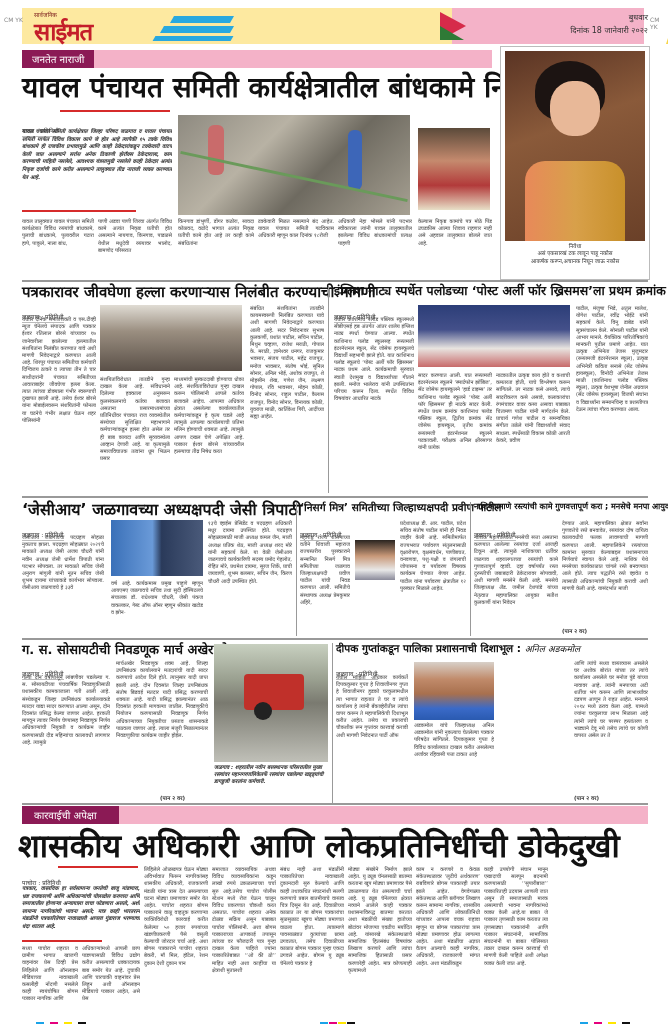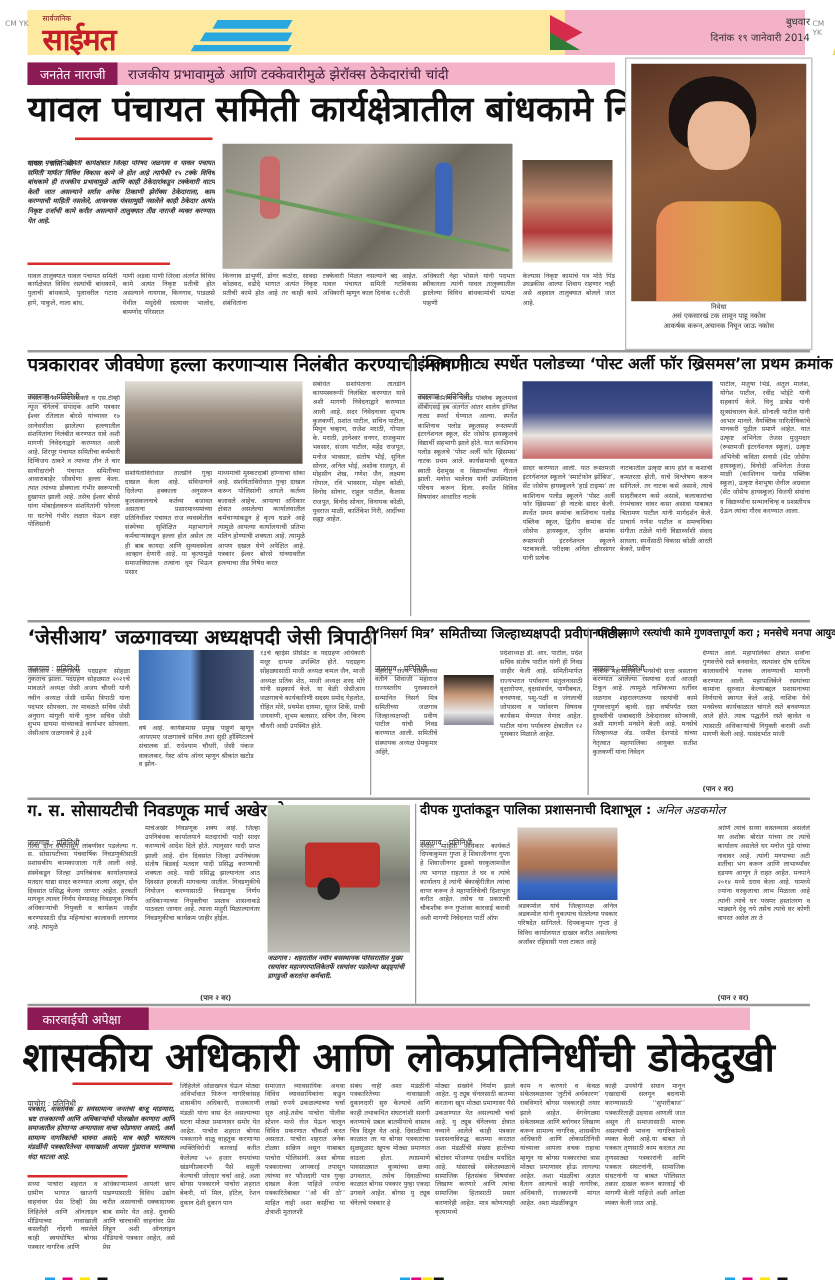--- a/index.html
+++ b/index.html
@@ -40,31 +40,30 @@
   <div class="mh-left"></div>
   <div class="mh-right"></div>
   <div class="stripe" style="left:150px;top:8px;width:60px;"></div>
   <div class="stripe" style="left:140px;top:18px;width:70px;"></div>
   <div class="stripe" style="left:132px;top:28px;width:78px;height:5px;"></div>
   <div class="mh-tri"></div>
   <div class="mh-tri2"></div>
   <span class="logo-small">सार्वजनिक</span>
   <span class="logo">साईमत</span>
   <span class="day">बुधवार</span>
-  <span class="date">दिनांक १९ जानेवारी 2014</span>
+  <span class="date">दिनांक 18 जानेवारी २०२२</span>
   <div class="page-corner"></div>
   <span class="pageno">८</span>
 </div>
 
 <span class="abs reg" style="left:4px;top:16px;">CM YK</span>
 <span class="abs reg" style="left:650px;top:16px;">CM YK</span>
 
 <div class="abs kicker" style="left:22px;top:50px;width:470px;">
   <span class="tag">जनतेत नाराजी</span>
-  <span class="sub">राजकीय प्रभावामुळे आणि टक्केवारीमुळे झेरॉक्स ठेकेदारांची चांदी</span>
 </div>
 <div class="abs headline" style="left:22px;top:74px;font-size:28px;">यावल पंचायत समिती कार्यक्षेत्रातील बांधकामे निकृष्ट दर्जाची</div>
 <div class="abs redrule" style="left:60px;top:110px;width:110px;"></div>
 <div class="abs" style="left:22px;top:118px;">
   <span class="byline">यावल : प्रतिनिधी</span>
 </div>
 <div class="abs intro" style="left:22px;top:128px;width:150px;height:74px;">यावल पंचायत समिती कार्यक्षेत्रात जिल्हा परिषद जळगाव व यावल पंचायत समिती मार्फत विविध विकास कामे जे होत आहे त्यापैकी १५ टक्के विविध बांधकामे ही राजकीय प्रभावामुळे आणि काही ठेकेदारांकडून टक्केवारी वाटप केली जात असल्याने सर्रास अनेक ठिकाणी झेरॉक्स ठेकेदाराला, काम करण्याची माहिती नसलेले, आवश्यक यंत्रसामुग्री नसलेले काही ठेकेदार अत्यंत निकृष्ट दर्जाची कामे करीत असल्याने तालुक्यात तीव्र नाराजी व्यक्त करण्यात येत आहे.</div>
 <div class="abs redrule" style="left:22px;top:210px;width:114px;"></div>
 <div class="abs photo" style="left:178px;top:115px;width:232px;height:100px;background:linear-gradient(135deg,#8e8a80 0%,#b8b2a4 35%,#6e6a60 60%,#a6a092 100%);">
   <div style="position:absolute;left:30px;top:10px;width:16px;height:50px;background:#c96b6b;border-radius:6px;"></div>
@@ -172,21 +171,21 @@
   <span class="byline">जळगाव : प्रतिनिधी</span>
 </div>
 <div class="abs col" style="left:336px;top:674px;width:72px;height:128px;">येथील माहिती अधिकार कार्यकर्ते दिपककुमार गुप्ता हे शिवाजीनगर गुप्ता हे शिवाजीनगर हुडको घरकुलामधील त्या भागात राहतात ते घर व त्यांचे कार्यालय हे त्यांनी बँकाव्हेरीतील त्यांचा वापर करून ते महापालिकेची दिशाभूल करीत आहेत. तसेच या प्रकाराची चौकशीक रून गुप्तांवर कारवाई करावी अशी मागणी निवेदनात पार्टी ऑफ</div>
 <div class="abs photo" style="left:414px;top:662px;width:80px;height:58px;background:linear-gradient(180deg,#d8d0c8 0%,#c08a6a 30%,#a8704e 55%,#3a6ac8 80%,#2a5ab0 100%);"></div>
 <div class="abs col" style="left:414px;top:722px;width:80px;height:80px;">अडकमोल यांचे जिल्हाध्यक्ष अनिल अडकमोल यांनी नुकत्याच घेतलेल्या पत्रकार परिषदेत सांगितले. दिपककुमार गुप्ता हे विविध कार्यालयात दाखल करीत असलेल्या अर्जांवर रहिवासी पत्ता टाकत आहे</div>
 <div class="abs col" style="left:574px;top:660px;width:74px;height:134px;">आणि त्यांचे सध्या वास्तव्यास असलेले घर अशोक बोरांत यांच्या तर त्यांचे कार्यालय असलेले घर मनोज पुंडे यांच्या नावावर आहे. त्यांनी मनपाच्या अटी शर्तीचा भंग करून आणि लाभार्थ्यांवर दडपण आणून ते राहत आहेत. मनपाने २०१४ मध्ये ठराव केला आहे. यामध्ये ज्यांना घरकुलाचा लाभ मिळाला आहे त्यांनी त्यांचे घर परस्पर हस्तांतरण व भाड्याने देवू नये तसेच त्यांचे घर कोणी वापरत असेल तर ते</div>
 <div class="abs" style="left:574px;top:794px;font-size:5.6px;font-weight:bold;color:#333;">(पान २ वर)</div>
 
 <div class="abs hrule" style="left:22px;top:803px;width:626px;"></div>
 
-<div class="abs kicker" style="left:22px;top:806px;width:578px;text-align:center;">
+<div class="abs kicker" style="left:22px;top:806px;width:626px;text-align:center;">
   <span class="tag" style="padding-left:12px;padding-right:22px;">कारवाईची अपेक्षा</span>
 </div>
 <div class="abs headline" style="left:18px;top:830px;font-size:32px;">शासकीय अधिकारी आणि लोकप्रतिनिधींची डोकेदुखी</div>
 <div class="abs" style="left:22px;top:870px;">
   <span class="byline" style="border:none;">पाचोरा : प्रतिनिधी</span>
 </div>
 <div class="abs redrule" style="left:58px;top:866px;width:80px;"></div>
 <div class="abs intro" style="left:22px;top:885px;width:118px;height:50px;">पत्रकार, वास्तविक हा सर्वसामान्य जनतेची बाजू मांडणारा, भ्रष्ट राजकारणी आणि अधिकाऱ्यांची पोलखोल करणारा आणि समाजातील होणाऱ्या अन्यायाला वाचा फोडणारा असतो, अशी सामान्य नागरिकांची भावना असते; मात्र काही भारतरत्न मंडळींनी पत्रकारितेच्या नावाखाली आपला गुंडाराज भरण्याचा धंदा थाटला आहे.</div>
 <div class="abs redrule" style="left:22px;top:940px;width:80px;"></div>
 <div class="abs col" style="left:22px;top:945px;width:56px;height:64px;">सध्या पाचोरा शहरात व ग्रामीण भागात खाजगी वाहनांवर प्रेस टिव्ही प्रेस लिहिलेले आणि ऑनलाइन मीडियाच्या नावाखाली कसलीही नोंदणी नसलेले काही स्वयंघोषित बोगस पत्रकार नागरिक आणि</div>

